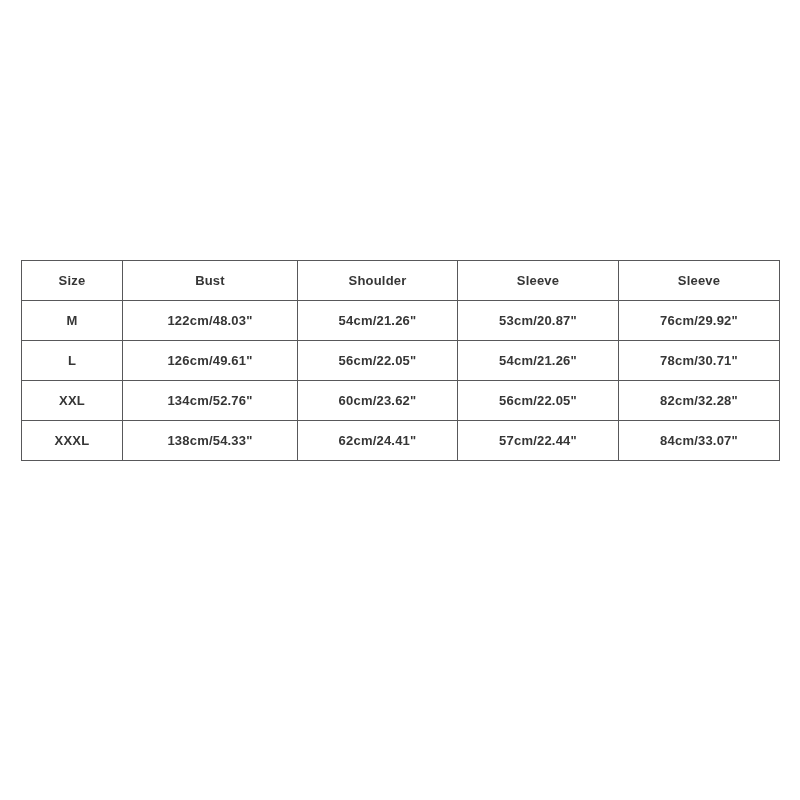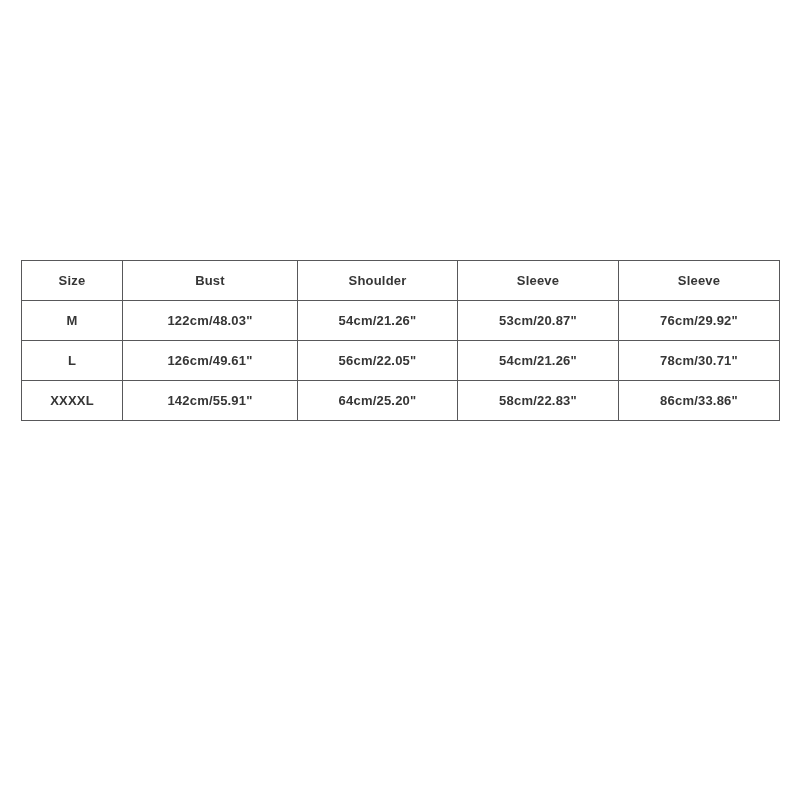--- a/index.html
+++ b/index.html
@@ -76,21 +76,28 @@
         <td>76cm/29.92"</td>
       </tr>
       <tr>
         <td>L</td>
         <td>126cm/49.61"</td>
         <td>56cm/22.05"</td>
         <td>54cm/21.26"</td>
         <td>78cm/30.71"</td>
       </tr>
       <tr>
-        <td>XXXXL</td>
-        <td>142cm/55.91"</td>
-        <td>64cm/25.20"</td>
-        <td>58cm/22.83"</td>
-        <td>86cm/33.86"</td>
+        <td>XXL</td>
+        <td>134cm/52.76"</td>
+        <td>60cm/23.62"</td>
+        <td>56cm/22.05"</td>
+        <td>82cm/32.28"</td>
+      </tr>
+      <tr>
+        <td>XXXL</td>
+        <td>138cm/54.33"</td>
+        <td>62cm/24.41"</td>
+        <td>57cm/22.44"</td>
+        <td>84cm/33.07"</td>
       </tr>
     </tbody>
   </table>
 </div>
 
 </body></html>

